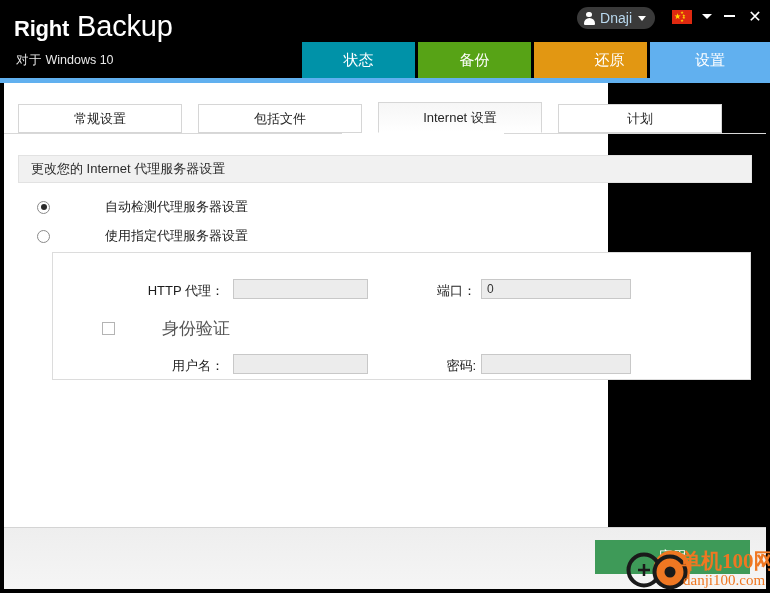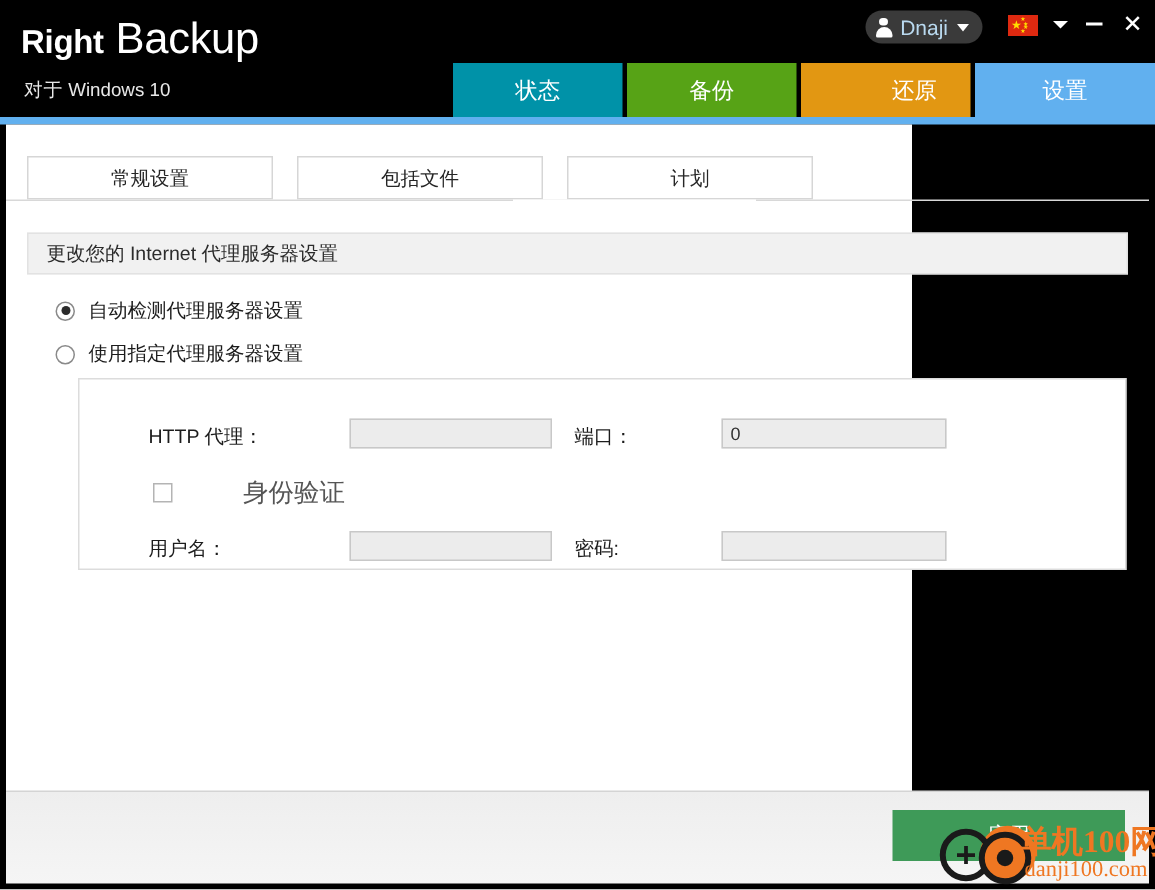--- a/index.html
+++ b/index.html
@@ -271,20 +271,21 @@
     font-size: 13px;
   }
 
   .radio-row {
     position: absolute;
     display: flex;
     align-items: center;
     cursor: pointer;
     font-size: 13px;
     color: #1c1c1c;
+    gap: 46px;
   }
   .radio-row.r1 { left: 33px; top: 115px; }
   .radio-row.r2 { left: 33px; top: 144px; }
   .radio-outer {
     width: 13px; height: 13px;
     border: 1px solid #8a8a8a;
     border-radius: 50%;
     background: #ffffff;
     margin-right: 9px;
     position: relative;
@@ -307,21 +308,21 @@
     width: 699px;
     height: 128px;
     border: 1px solid #dcdcdc;
     background: #ffffff;
     box-sizing: border-box;
   }
   .field-label {
     position: absolute;
     font-size: 13px;
     color: #1c1c1c;
-    text-align: left;
+    text-align: right;
     white-space: nowrap;
   }
   .field-input {
     position: absolute;
     height: 20px;
     background: #ececec;
     border: 1px solid #c8c8c8;
     box-sizing: border-box;
     font-size: 12px;
     color: #333333;
@@ -471,20 +472,23 @@
   <div class="content">
 
     <div class="subtab-underline"></div>
 
     <div class="subtabs">
       <div class="stab">
         <span>常规设置</span>
       </div>
       <div class="stab">
         <span>包括文件</span>
+      </div>
+      <div class="stab active">
+        <span>Internet 设置</span>
       </div>
       <div class="stab">
         <span>计划</span>
       </div>
     </div>
     <div class="subtab-mask"></div>
 
     <div class="section-head">
       <span>更改您的 Internet 代理服务器设置</span>
     </div>

